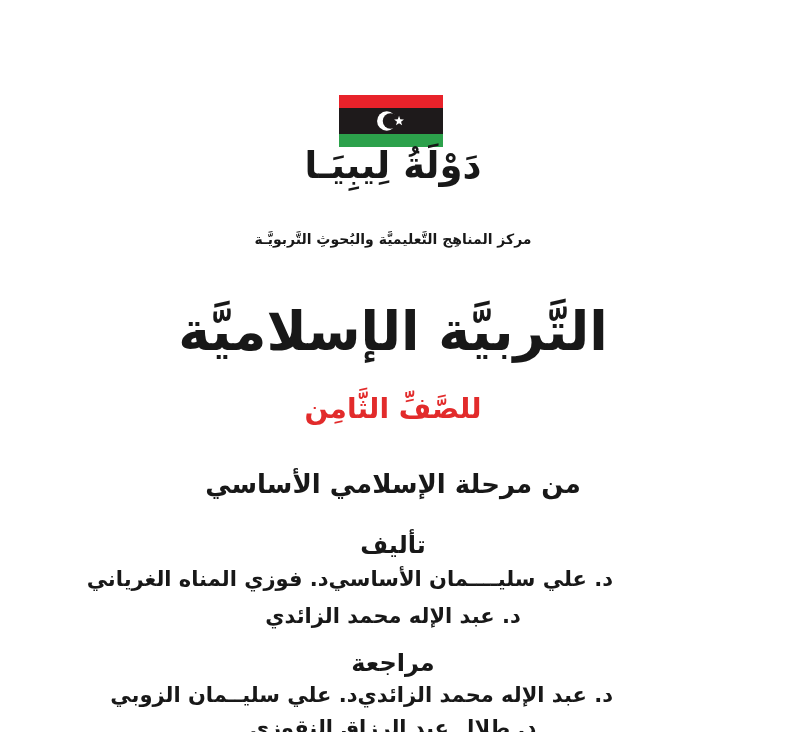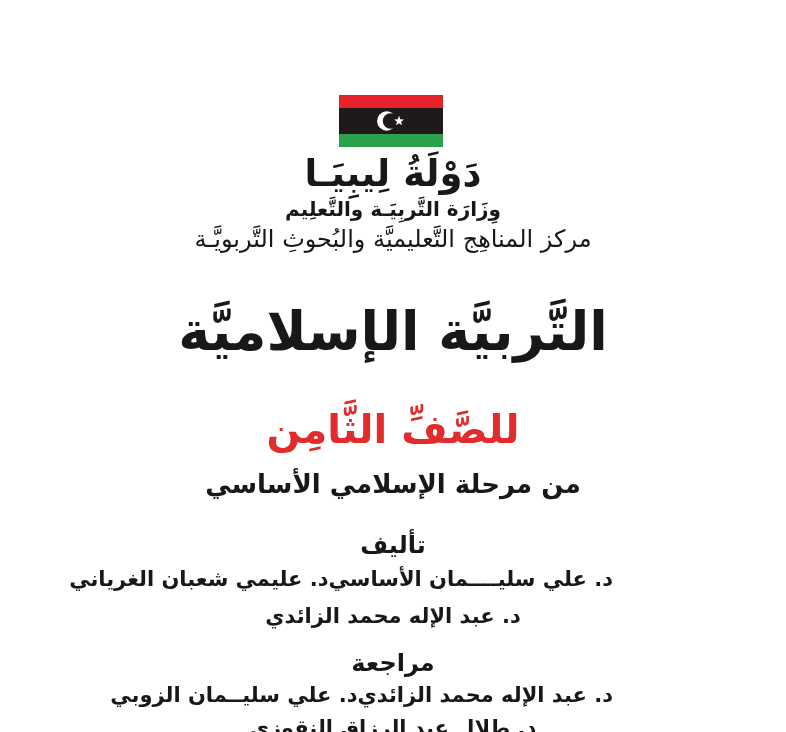--- a/index.html
+++ b/index.html
@@ -22,29 +22,29 @@
   }
   .line{
     position:absolute;left:0;width:100%;
     text-align:center;white-space:nowrap;
   }
   .flag{
     position:absolute;left:336px;top:95px;
     width:110px;height:52px;
   }
   .flag svg{display:block;width:100%;height:100%;}
-  .state-line{top:146px;font-size:37px;font-weight:bold;line-height:56px;letter-spacing:1px;}
+  .state-line{top:138px;font-size:37px;font-weight:bold;line-height:56px;letter-spacing:1px;}
   .ministry-line{top:193px;font-size:20px;font-weight:bold;line-height:32px;}
-  .center-line{top:224px;font-size:24px;font-weight:normal;line-height:30px;}
+  .center-line{top:224px;font-size:14px;font-weight:bold;line-height:30px;}
   .main-title{
     top:263px;font-size:54px;font-weight:bold;line-height:138px;
     letter-spacing:2px;
   }
   .grade-line{
-    top:396px;font-size:40px;font-weight:bold;line-height:66px;
+    top:376px;font-size:28px;font-weight:bold;line-height:66px;
     color:var(--accent-red);
   }
   .stage-line{top:462px;font-size:26px;font-weight:bold;line-height:44px;}
   .section-heading{font-size:24px;font-weight:bold;line-height:36px;}
   .authorship-heading{top:527px;}
   .review-heading{top:645px;}
   .names-row{
     position:absolute;left:155px;width:458px;
     display:flex;justify-content:space-between;align-items:baseline;
     direction:rtl;
@@ -68,33 +68,32 @@
       <rect x="0" y="82.5" width="220" height="27.5" style="fill:var(--flag-green)"></rect>
       <g>
         <circle cx="101" cy="55" r="20.5" style="fill:var(--flag-white)"></circle>
         <circle cx="109" cy="55" r="16.5" style="fill:var(--flag-black)"></circle>
       </g>
       <polygon transform="translate(127,55)" points="0,-11 2.64,-3.64 10.46,-3.4 4.28,1.39 6.47,8.9 0,4.5 -6.47,8.9 -4.28,1.39 -10.46,-3.4 -2.64,-3.64" style="fill:var(--flag-white)"></polygon>
     </svg>
   </div>
 
   <div class="line state-line">دَوْلَةُ لِيبِيَـا</div>
-  <div class="line ministry-line">وِزَارَة التَّربِيَـة والتَّعلِيم</div>
   <div class="line center-line">مركز المناهِج التَّعليميَّة والبُحوثِ التَّربويَّـة</div>
 
   <div class="line main-title">التَّربيَّة الإسلاميَّة</div>
 
   <div class="line grade-line">للصَّفِّ الثَّامِن</div>
 
   <div class="line stage-line">من مرحلة الإسلامي الأساسي</div>
 
   <div class="line section-heading authorship-heading">تأليف</div>
   <div class="names-row authors-row">
     <span>د. علي سليــــمان الأساسي</span>
-    <span>د. عليمي شعبان الغرياني</span>
+    <span>د. فوزي المناه الغرياني</span>
   </div>
   <div class="line center-name author-center">د. عبد الإله محمد الزائدي</div>
 
   <div class="line section-heading review-heading">مراجعة</div>
   <div class="names-row reviewers-row">
     <span>د. عبد الإله محمد الزائدي</span>
     <span>د. علي سليــمان الزوبي</span>
   </div>
   <div class="line center-name review-center">د. طلال عبد الرزاق النقوزي</div>
 

